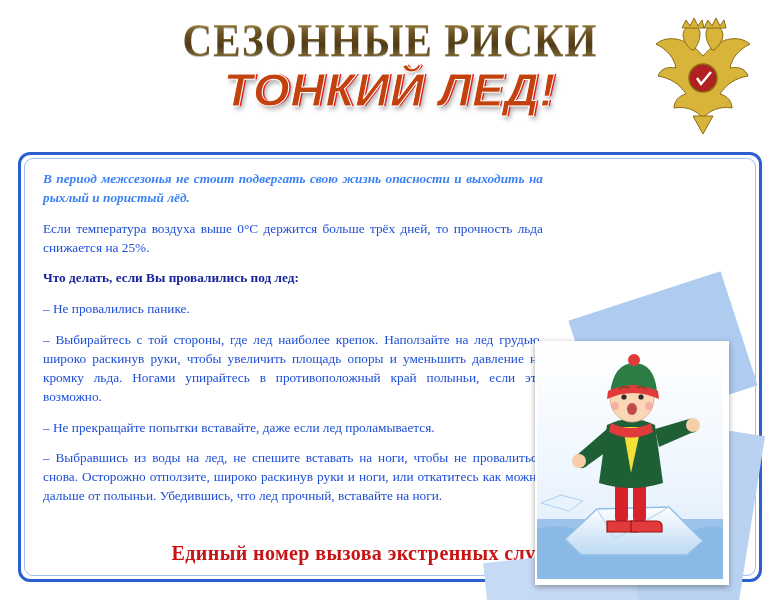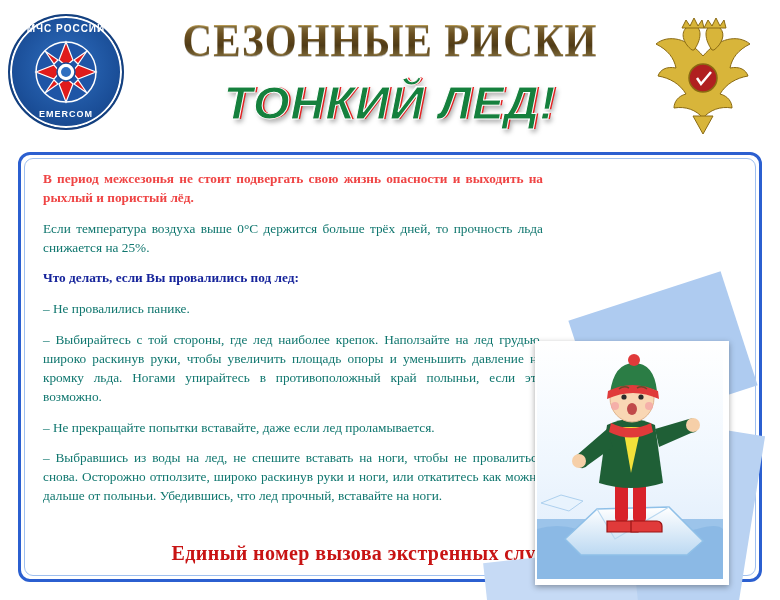--- a/index.html
+++ b/index.html
@@ -79,27 +79,27 @@
     line-height: 1;
     background: linear-gradient(180deg, #d9c27a 0%, #8d6a2b 35%, #6b4f1e 60%, #c9ae68 100%);
     -webkit-background-clip: text;
     background-clip: text;
     color: transparent;
     text-shadow: 0 1px 0 rgba(0,0,0,0.25);
     transform: scaleY(1.12);
     transform-origin: top center;
   }
   .title-sub {
-    margin-top: 20px;
+    margin-top: 7px;
     font-family: "Liberation Sans", sans-serif;
     font-style: italic;
     font-weight: bold;
     font-size: 47px;
     line-height: 1;
-    color: #15803d;
+    color: #c2410c;
     letter-spacing: 1px;
     -webkit-text-stroke: 1px #ffffff;
     text-shadow:
       2px 0 0 #e42020,
       -1px -1px 0 #ffffff,
       3px 3px 5px rgba(0,0,0,0.35);
   }
   .eagle-emblem {
     position: absolute;
     right: 22px;
@@ -131,31 +131,32 @@
     left: 22px;
     top: 14px;
     width: 500px;
     font-size: 13.3px;
     line-height: 1.45;
     color: #111111;
     text-align: justify;
   }
   .para { margin: 0 0 11px 0; }
   .para.lead {
-    color: #ef4444;
+    color: #3b82f6;
     font-weight: bold;
     text-align: justify;
+    font-style: italic;
   }
   .para.question {
     color: #16249b;
     font-weight: bold;
     margin-top: 2px;
     margin-bottom: 12px;
   }
-  .para.plain { color: #0f766e; }
+  .para.plain { color: #1d4ed8; }
   .footer-line {
     position: absolute;
     left: 0;
     right: 0;
     bottom: 14px;
     text-align: center;
     color: #c81414;
     font-weight: bold;
     font-size: 20px;
     letter-spacing: 0.4px;
@@ -205,39 +206,20 @@
   }
   .picture-frame svg { display: block; }
 </style>
 </head>
 <body>
 
 <div class="poster">
 
   <div class="header">
 
-    <div class="emercom-logo">
-      <div class="ring-text-top">МЧС РОССИИ</div>
-      <svg class="star" viewBox="0 0 64 64">
-        <circle cx="32" cy="32" r="30" fill="#1f55a6" stroke="#ffffff" stroke-width="1.5"></circle>
-        <g fill="#e01b1b" stroke="#ffffff" stroke-width="1.2">
-          <path d="M32 2 L39 20 L32 26 L25 20 Z"></path>
-          <path d="M62 32 L44 39 L38 32 L44 25 Z"></path>
-          <path d="M32 62 L25 44 L32 38 L39 44 Z"></path>
-          <path d="M2 32 L20 25 L26 32 L20 39 Z"></path>
-          <path d="M53 11 L44 24 L40 20 Z"></path>
-          <path d="M53 53 L40 44 L44 40 Z"></path>
-          <path d="M11 53 L20 40 L24 44 Z"></path>
-          <path d="M11 11 L24 20 L20 24 Z"></path>
-        </g>
-        <circle cx="32" cy="32" r="9" fill="#ffffff" stroke="#1b4f99" stroke-width="1.5"></circle>
-        <circle cx="32" cy="32" r="5" fill="#2f6fc0"></circle>
-      </svg>
-      <div class="ring-text-bottom">EMERCOM</div>
-    </div>
 
     <div class="title-block">
       <div class="title-main">СЕЗОННЫЕ РИСКИ</div>
       <div class="title-sub">ТОНКИЙ ЛЕД!</div>
     </div>
 
     <svg class="eagle-emblem" viewBox="0 0 110 120">
       <g fill="#d8b53a" stroke="#8a6a12" stroke-width="1">
 
         <path d="M55 40 C40 22 20 18 8 28 C20 34 26 42 28 52 C18 50 12 54 10 60 C22 62 32 68 38 78 C30 80 26 86 26 92 C38 90 48 94 55 102 C62 94 72 90 84 92 C84 86 80 80 72 78 C78 68 88 62 100 60 C98 54 92 50 82 52 C84 42 90 34 102 28 C90 18 70 22 55 40 Z"></path>

